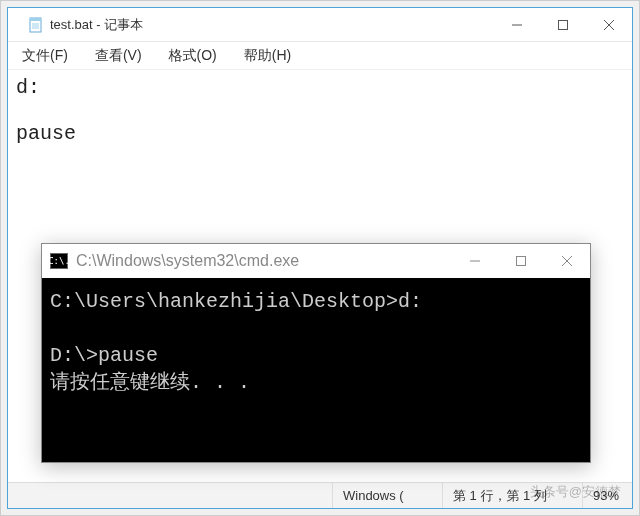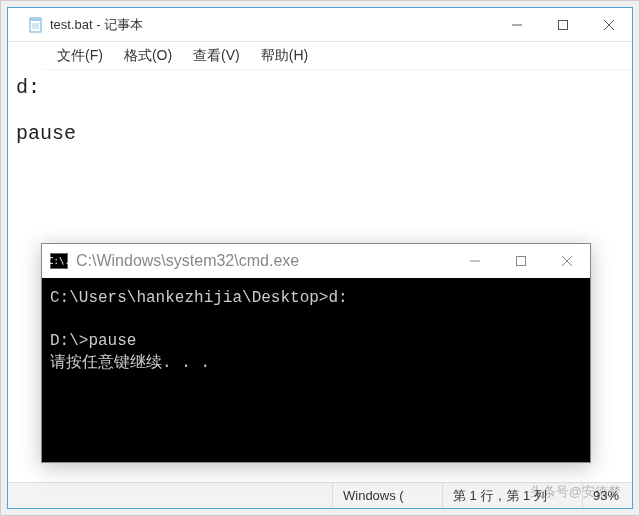--- a/index.html
+++ b/index.html
@@ -53,23 +53,22 @@
       font-size: 14px;
       cursor: default;
     }
     .menubar {
       height: 28px;
       display: flex;
       align-items: center;
       padding: 0 6px;
       font-size: 14px;
       color: #333;
-      gap: 5px;
+      gap: 11px;
       border-bottom: 1px solid #f0f0f0;
-      margin-left: 35px;
     }
     .menu-item { padding: 3px 8px; cursor: default; }
     .editor-area {
       flex: 1;
       padding: 6px 8px;
       font-size: 20px;
       color: #222;
       font-family: "Consolas", "Courier New", monospace;
       white-space: pre;
       position: relative;
@@ -118,21 +117,21 @@
       justify-content: center;
       margin-right: 8px;
       border: 1px solid #666;
     }
     .cmd-title-text { font-size: 16px; color: #888; }
     .cmd-body {
       flex: 1;
       background: #000;
       color: #ccc;
       font-family: "SimSun", "Consolas", "Courier New", monospace;
-      font-size: 16px;
+      font-size: 20px;
       padding: 10px 8px 20px 8px;
       white-space: pre;
       line-height: 1.35;
       overflow: hidden;
     }
     .watermark {
       position: absolute;
       right: 18px;
       bottom: 14px;
       font-size: 13px;
@@ -171,22 +170,22 @@
         <svg width="10" height="10" viewBox="0 0 10 10">
             <line x1="0" y1="0" x2="10" y2="10" stroke="#555" stroke-width="1"></line>
             <line x1="10" y1="0" x2="0" y2="10" stroke="#555" stroke-width="1"></line>
           </svg>
       </div>
     </div>
   </div>
 
   <div class="menubar">
     <span class="menu-item">文件(F)</span>
+    <span class="menu-item">查看(V)</span>
     <span class="menu-item">格式(O)</span>
-    <span class="menu-item">查看(V)</span>
     <span class="menu-item">帮助(H)</span>
   </div>
 
   <div class="editor-area">d:
 
 pause</div>
 
   <div class="statusbar">
     <span class="status-spacer"></span>
     <span class="status-cell" style="width:110px">Windows (</span>

